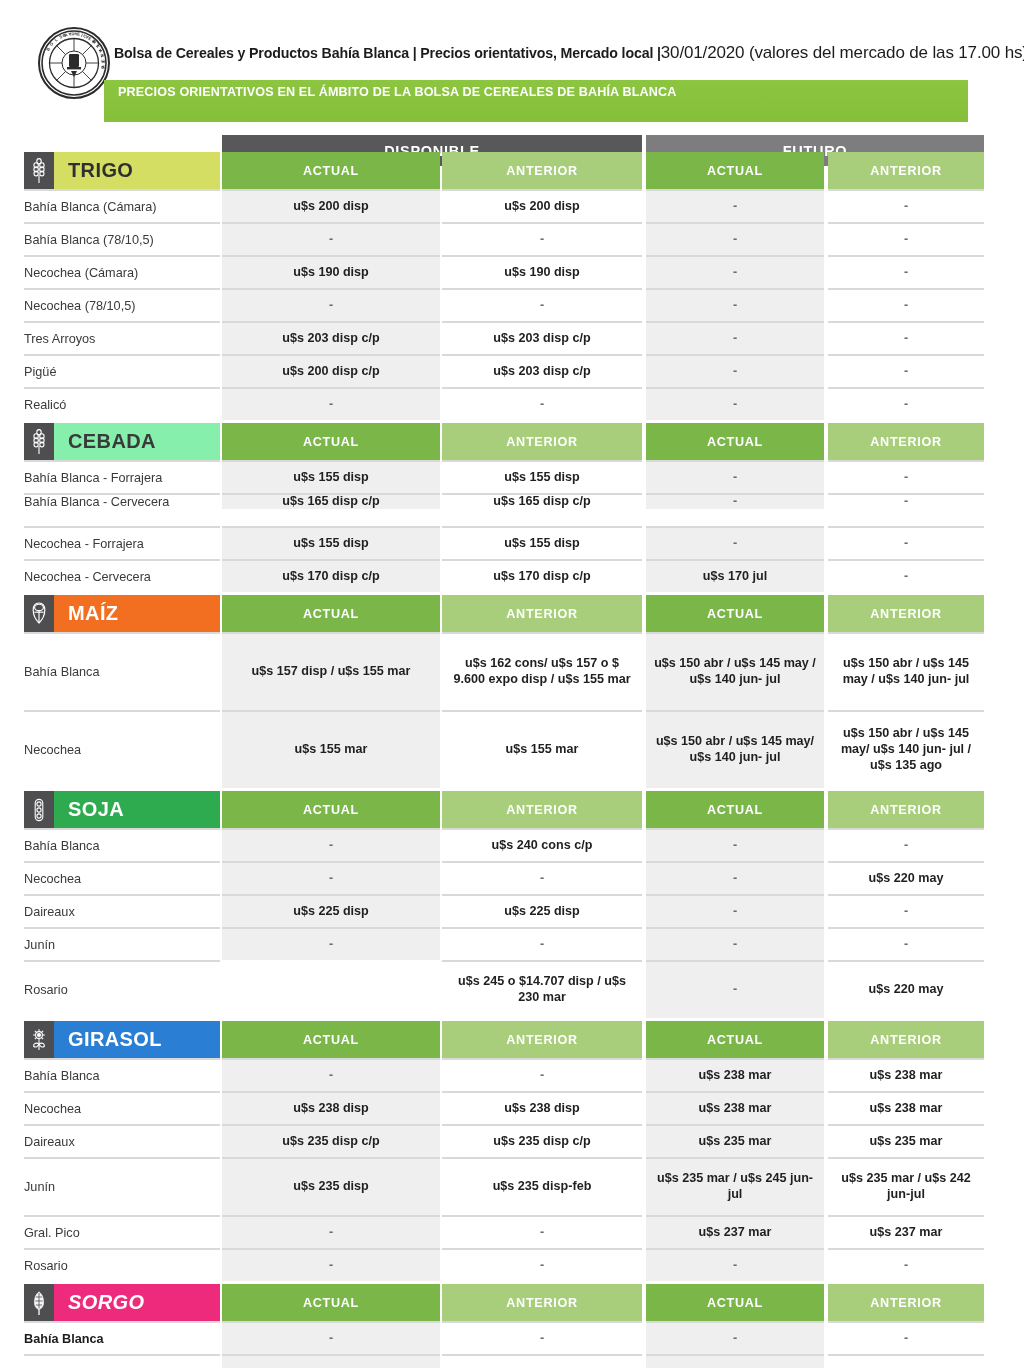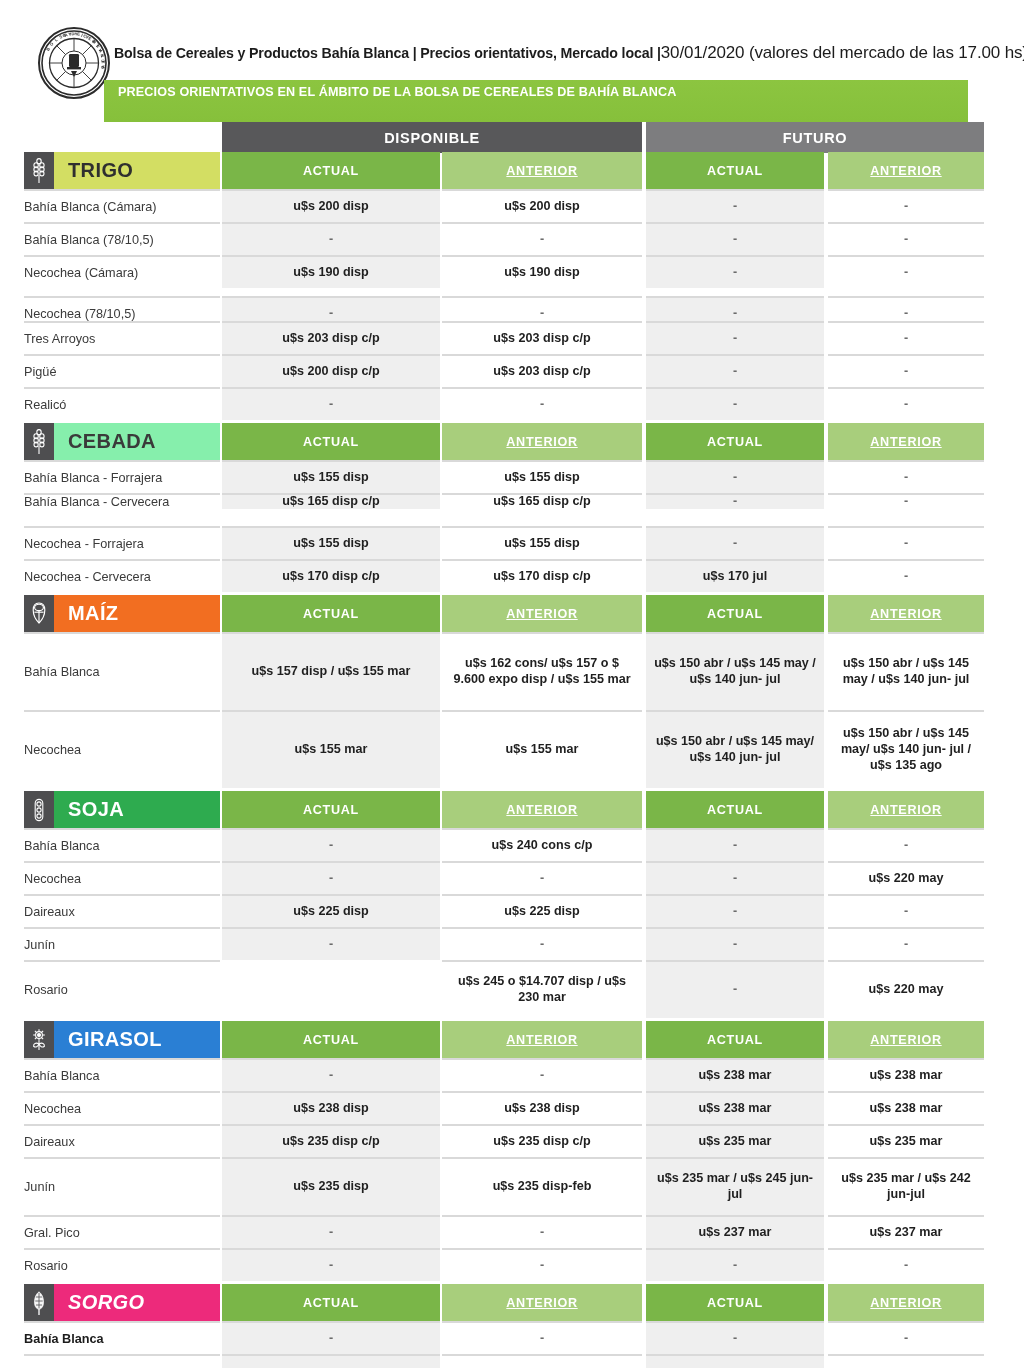--- a/index.html
+++ b/index.html
@@ -93,21 +93,21 @@
     font-weight: bold;
     letter-spacing: 0.4px;
   }
   .colhdr {
     position: absolute; top: 0; height: 37px;
     display: flex; align-items: center; justify-content: center;
     color: #ffffff; font-weight: bold; font-size: 12.6px;
     letter-spacing: 0.7px;
   }
   .hdr-actual   { background: #7ab648; }
-  .hdr-anterior { background: #a8ce7c; text-decoration: underline; }
+  .hdr-anterior { background: #a8ce7c; }
   .ch1 { left: 222px; width: 218px; }
   .ch2 { left: 442px; width: 200px; }
   .ch3 { left: 646px; width: 178px; }
   .ch4 { left: 828px; width: 156px; }
 
   
   .drow { position: absolute; left: 0; width: 1024px; }
   .cell {
     position: absolute; top: 0;
     height: 100%;
@@ -196,21 +196,21 @@
     <div class="masthead-title">
       <span class="b">Bolsa de Cereales y Productos Bahía Blanca | Precios orientativos, Mercado local |</span><span class="n">30/01/2020 (valores del mercado de las 17.00 hs)</span>
     </div>
   </div>
 
   <div class="subbanner">
     <div class="subbanner-text">PRECIOS ORIENTATIVOS EN EL ÁMBITO DE LA BOLSA DE CEREALES DE BAHÍA BLANCA</div>
   </div>
 
   <div class="grid" id="grid">
-      <div class="grouphdr" style="top: 122px; border-radius: 12px;">
+      <div class="grouphdr" style="top: 135px; border-radius: 12px;">
         <div class="gh-box gh-disponible">DISPONIBLE</div>
         <div class="gh-box gh-futuro">FUTURO</div>
       </div>
       <div class="sechdr" style="top: 152px;">
         <div class="crop-badge" style="background: rgb(211, 222, 99);">
           <div class="crop-icon">
             <svg width="16" height="26" viewBox="0 0 16 26">
               <g fill="none" stroke="#ffffff" stroke-width="1.1">
                 <line x1="8" y1="17" x2="8" y2="25"></line>
                 <ellipse cx="8" cy="3.2" rx="2.2" ry="2.6"></ellipse>
@@ -244,21 +244,21 @@
         <div class="cell dc3 shade dash">-</div>
         <div class="cell dc4 plain dash">-</div>
       </div>
       <div class="drow" style="top: 255px; height: 33px;">
         <div class="rowlabel">Necochea (Cámara)</div>
         <div class="cell dc1 shade">u$s 190 disp</div>
         <div class="cell dc2 plain">u$s 190 disp</div>
         <div class="cell dc3 shade dash">-</div>
         <div class="cell dc4 plain dash">-</div>
       </div>
-      <div class="drow" style="top: 296px; height: 33px;">
+      <div class="drow" style="top: 288px; height: 33px;">
         <div class="rowlabel">Necochea (78/10,5)</div>
         <div class="cell dc1 shade dash">-</div>
         <div class="cell dc2 plain dash">-</div>
         <div class="cell dc3 shade dash">-</div>
         <div class="cell dc4 plain dash">-</div>
       </div>
       <div class="drow" style="top: 321px; height: 33px;">
         <div class="rowlabel">Tres Arroyos</div>
         <div class="cell dc1 shade">u$s 203 disp c/p</div>
         <div class="cell dc2 plain">u$s 203 disp c/p</div>

